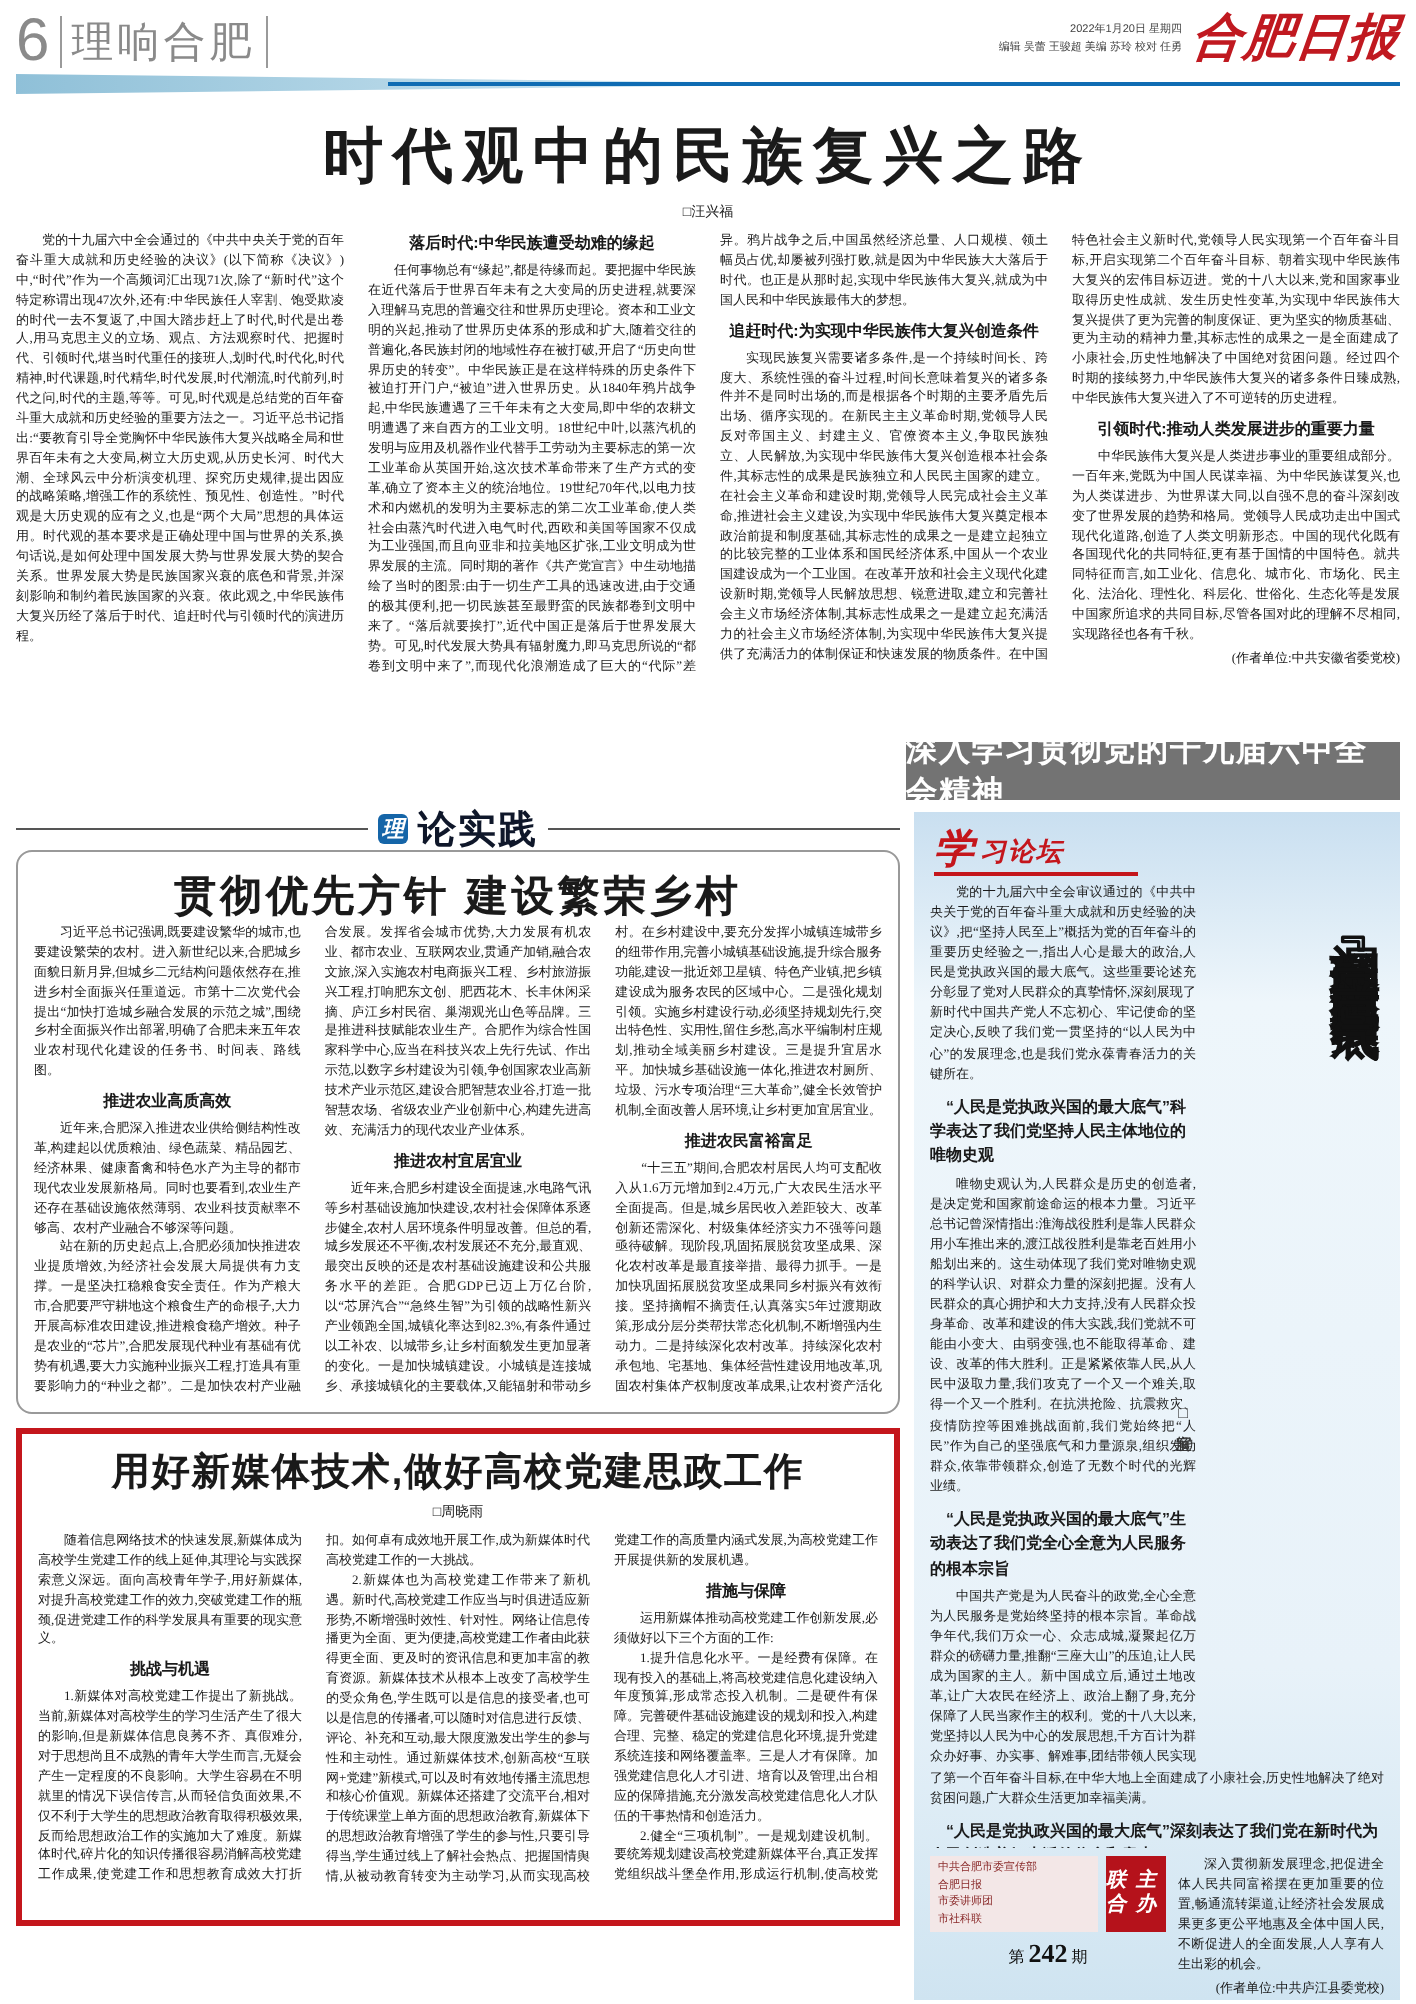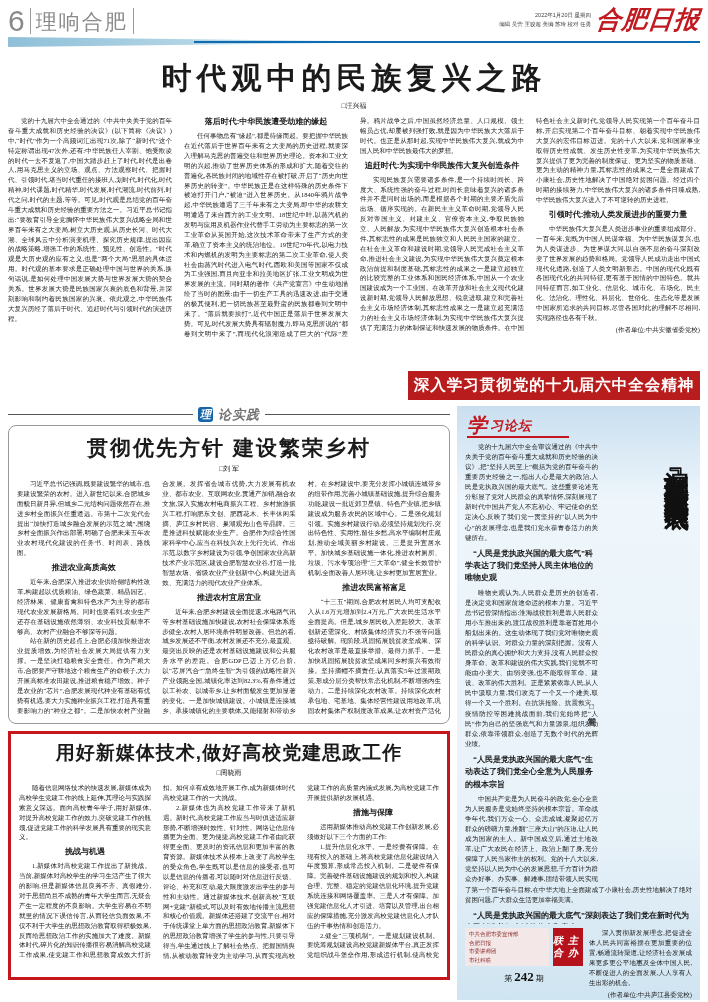--- a/index.html
+++ b/index.html
@@ -26,32 +26,32 @@
   h1,h2{font-family:"Liberation Sans","DejaVu Sans",sans-serif;}
   .byline{text-align:center;font-size:7px;color:#222;margin:2px 0 5px;}
   .cols{text-align:justify;font-size:6.5px;line-height:1.52;overflow:hidden;}
   .cols p{margin:0;text-indent:2em;}
   .cols h3{font-size:8px;font-weight:bold;text-align:center;margin:4px 0 3px;break-inside:avoid;
            font-family:"Liberation Sans","DejaVu Sans",sans-serif;}
   .cols p.endline{text-align:right;text-indent:0;margin-top:2px;}
   
   .top-article h1{font-size:30px;font-weight:900;text-align:center;letter-spacing:5px;margin:4px 0 2px;}
   .cols4{column-count:4;column-gap:12px;height:248px;}
-  .banner{margin:7px 0 0 auto;width:292px;height:29px;background:#b91c1c;color:#fff;
+  .banner{margin:7px 0 0 auto;width:247px;height:29px;background:#737373;color:#fff;
           display:flex;align-items:center;justify-content:center;font-size:15.5px;font-weight:bold;
           letter-spacing:1px;font-family:"Liberation Sans","DejaVu Sans",sans-serif;}
   
   .lower{display:flex;gap:7px;margin-top:6px;}
   .left-col{width:442px;}
   
   .badge-row{display:flex;align-items:center;justify-content:center;gap:5px;height:17px;}
   .badge-row .line{flex:1;height:1px;background:#555;}
   .badge-li{display:inline-flex;width:15px;height:15px;background:#1565a8;color:#fff;border-radius:3px;
             align-items:center;justify-content:center;font-size:11px;font-style:italic;font-weight:bold;}
-  .badge-rest{color:#737373;font-size:13px;font-weight:bold;font-style:italic;letter-spacing:1px;}
+  .badge-rest{color:#0f172a;font-size:19px;font-weight:bold;letter-spacing:1px;}
   .tbox{border:1px solid #999;border-radius:8px;padding:5px 8px 6px;margin-top:2px;}
   .tbox h2{font-size:21px;font-weight:900;text-align:center;letter-spacing:2px;margin:3px 0 0;}
   .cols3{column-count:3;column-gap:12px;}
   .tbox .cols3{height:238px;}
   
   .red-box{border:3px solid #c4161c;padding:4px 8px 16px;margin-top:7px;}
   .red-box h2{font-size:19px;font-weight:900;text-align:center;letter-spacing:1px;margin:2px 0 0;}
   .red-box .cols3{height:178px;}
   
   .forum{flex:1;position:relative;background:linear-gradient(180deg,#c9dff0 0%,#eef6fb 16%,#e8f2f9 72%,#cfe4f1 100%);
@@ -124,21 +124,20 @@
 
       <section>
         <div class="badge-row">
           <span class="line"></span>
           <span class="badge-li">理</span>
           <span class="badge-rest">论实践</span>
           <span class="line"></span>
         </div>
         <div class="tbox">
           <h2>贯彻优先方针  建设繁荣乡村</h2>
-          <div class="byline">□刘 军</div>
           <div class="cols cols3">
               <p>习近平总书记强调,既要建设繁华的城市,也要建设繁荣的农村。进入新世纪以来,合肥城乡面貌日新月异,但城乡二元结构问题依然存在,推进乡村全面振兴任重道远。市第十二次党代会提出“加快打造城乡融合发展的示范之城”,围绕乡村全面振兴作出部署,明确了合肥未来五年农业农村现代化建设的任务书、时间表、路线图。</p>
               <h3>推进农业高质高效</h3>
               <p>近年来,合肥深入推进农业供给侧结构性改革,构建起以优质粮油、绿色蔬菜、精品园艺、经济林果、健康畜禽和特色水产为主导的都市现代农业发展新格局。同时也要看到,农业生产还存在基础设施依然薄弱、农业科技贡献率不够高、农村产业融合不够深等问题。</p>
               <p>站在新的历史起点上,合肥必须加快推进农业提质增效,为经济社会发展大局提供有力支撑。一是坚决扛稳粮食安全责任。作为产粮大市,合肥要严守耕地这个粮食生产的命根子,大力开展高标准农田建设,推进粮食稳产增效。种子是农业的“芯片”,合肥发展现代种业有基础有优势有机遇,要大力实施种业振兴工程,打造具有重要影响力的“种业之都”。二是加快农村产业融合发展。发挥省会城市优势,大力发展有机农业、都市农业、互联网农业,贯通产加销,融合农文旅,深入实施农村电商振兴工程、乡村旅游振兴工程,打响肥东文创、肥西花木、长丰休闲采摘、庐江乡村民宿、巢湖观光山色等品牌。三是推进科技赋能农业生产。合肥作为综合性国家科学中心,应当在科技兴农上先行先试、作出示范,以数字乡村建设为引领,争创国家农业高新技术产业示范区,建设合肥智慧农业谷,打造一批智慧农场、省级农业产业创新中心,构建先进高效、充满活力的现代农业产业体系。</p>
               <h3>推进农村宜居宜业</h3>
               <p>近年来,合肥乡村建设全面提速,水电路气讯等乡村基础设施加快建设,农村社会保障体系逐步健全,农村人居环境条件明显改善。但总的看,城乡发展还不平衡,农村发展还不充分,最直观、最突出反映的还是农村基础设施建设和公共服务水平的差距。合肥GDP已迈上万亿台阶,以“芯屏汽合”“急终生智”为引领的战略性新兴产业领跑全国,城镇化率达到82.3%,有条件通过以工补农、以城带乡,让乡村面貌发生更加显著的变化。一是加快城镇建设。小城镇是连接城乡、承接城镇化的主要载体,又能辐射和带动乡村。在乡村建设中,要充分发挥小城镇连城带乡的纽带作用,完善小城镇基础设施,提升综合服务功能,建设一批近郊卫星镇、特色产业镇,把乡镇建设成为服务农民的区域中心。二是强化规划引领。实施乡村建设行动,必须坚持规划先行,突出特色性、实用性,留住乡愁,高水平编制村庄规划,推动全域美丽乡村建设。三是提升宜居水平。加快城乡基础设施一体化,推进农村厕所、垃圾、污水专项治理“三大革命”,健全长效管护机制,全面改善人居环境,让乡村更加宜居宜业。</p>
               <h3>推进农民富裕富足</h3>
               <p>“十三五”期间,合肥农村居民人均可支配收入从1.6万元增加到2.4万元,广大农民生活水平全面提高。但是,城乡居民收入差距较大、改革创新还需深化、村级集体经济实力不强等问题亟待破解。现阶段,巩固拓展脱贫攻坚成果、深化农村改革是最直接举措、最得力抓手。一是加快巩固拓展脱贫攻坚成果同乡村振兴有效衔接。坚持摘帽不摘责任,认真落实5年过渡期政策,形成分层分类帮扶常态化机制,不断增强内生动力。二是持续深化农村改革。持续深化农村承包地、宅基地、集体经营性建设用地改革,巩固农村集体产权制度改革成果,让农村资产活化起来,让乡村产业兴旺起来,让广大农民增收致富,多渠道促进农民增收。三是推进人才振兴。推进乡村振兴必须紧紧抓住人这个关键,要鼓励支持各类能人返乡创业,引导拥有农业情怀的大学生、技术人才、退役军人返乡,选派优秀年轻干部到村任职,带领群众奔向共同富裕。</p>
             </div>

